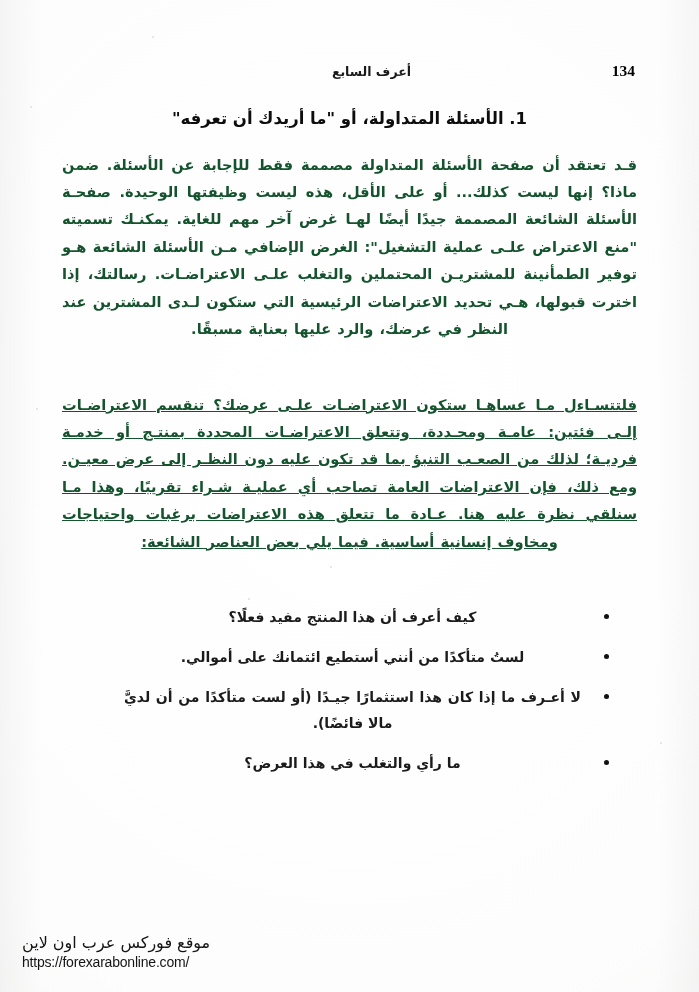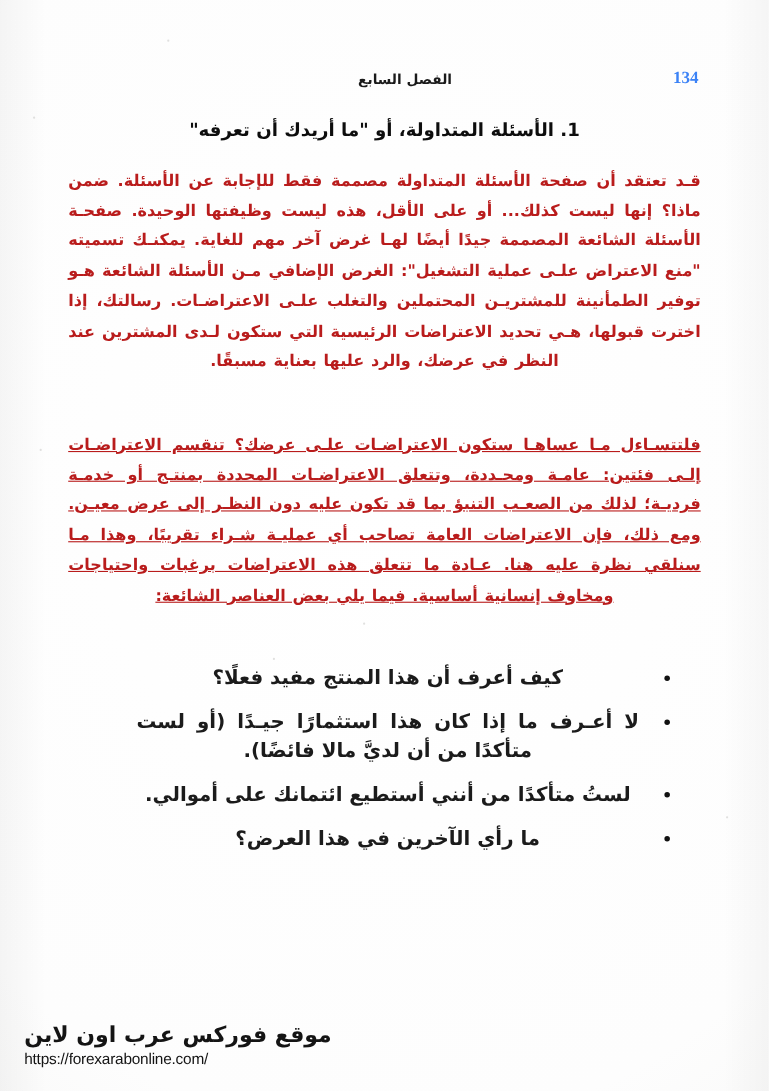--- a/index.html
+++ b/index.html
@@ -56,21 +56,21 @@
     letter-spacing: -0.2px;
     color: #1a1a1a;
   }
   .page-number {
     position: absolute;
     right: 64px;
     top: -2px;
     font-size: 15.5px;
     font-weight: 700;
     font-family: "Liberation Serif", "DejaVu Serif", serif;
-    color: #3b82f6;
+    color: #000000;
     direction: ltr;
   }
 
   
   .section-heading {
     position: absolute;
     top: 98px;
     right: 62px;
     left: 62px;
     text-align: center;
@@ -85,21 +85,21 @@
   .body-block {
     position: absolute;
     right: 62px;
     left: 62px;
     direction: rtl;
     text-align: justify;
     text-align-last: center;
     font-size: 14.6px;
     line-height: 27.4px;
     font-weight: 600;
-    color: #b91c1c;
+    color: #14532d;
     letter-spacing: -0.15px;
     word-spacing: 1px;
   }
   .para-1 { top: 136px; }
   .para-2 { top: 376px; text-decoration: underline; }
 
   
   .bullet-list {
     position: absolute;
     top: 604px;
@@ -108,21 +108,21 @@
     direction: rtl;
     list-style: none;
     margin: 0;
     padding: 0;
   }
   .bullet-item {
     position: relative;
     padding-right: 56px;
     padding-left: 62px;
     margin-bottom: 14px;
-    font-size: 18px;
+    font-size: 14px;
     line-height: 26px;
     font-weight: 600;
     color: #1b1b1b;
     text-align: justify;
     text-align-last: center;
     letter-spacing: -0.1px;
   }
   .bullet-item.bold-item {
     font-weight: 700;
   }
@@ -138,26 +138,26 @@
 
   
   .watermark {
     position: absolute;
     left: 22px;
     bottom: 22px;
     direction: rtl;
     text-align: left;
   }
   .watermark-ar {
-    font-size: 20px;
+    font-size: 16px;
     color: #141414;
     direction: rtl;
     letter-spacing: 0.2px;
     margin: 0 0 2px 0;
-    font-weight: 700;
+    font-weight: 400;
   }
   .watermark-url {
     font-size: 14px;
     color: #141414;
     direction: ltr;
     text-align: left;
     font-family: "Liberation Sans", "DejaVu Sans", sans-serif;
     letter-spacing: -0.2px;
     font-weight: 400;
   }
@@ -171,46 +171,46 @@
   }
 </style>
 </head>
 <body>
 
 <div class="page"></div>
 
 <div class="content">
 
   <div class="running-head">
-    <span class="chapter-label">الفصل السابع</span>
+    <span class="chapter-label">أعرف السابع</span>
     <span class="page-number">134</span>
   </div>
 
   <h1 class="section-heading">1. الأسئلة المتداولة، أو "ما أريدك أن تعرفه"</h1>
 
   <p class="body-block para-1">قـد تعتقد أن صفحة الأسئلة المتداولة مصممة فقط للإجابة عن الأسئلة. ضمن ماذا؟ إنها ليست كذلك... أو على الأقل، هذه ليست وظيفتها الوحيدة. صفحـة الأسئلة الشائعة المصممة جيدًا أيضًا لهـا غرض آخر مهم للغاية. يمكنـك تسميته "منع الاعتراض علـى عملية التشغيل": الغرض الإضافي مـن الأسئلة الشائعة هـو توفير الطمأنينة للمشتريـن المحتملين والتغلب علـى الاعتراضـات. رسالتك، إذا اخترت قبولها، هـي تحديد الاعتراضات الرئيسية التي ستكون لـدى المشترين عند النظر في عرضك، والرد عليها بعناية مسبقًا.</p>
 
   <p class="body-block para-2">فلتتسـاءل مـا عساهـا ستكون الاعتراضـات علـى عرضك؟ تنقسم الاعتراضـات إلـى فئتين: عامـة ومحـددة، وتتعلق الاعتراضـات المحددة بمنتـج أو خدمـة فرديـة؛ لذلك من الصعـب التنبؤ بما قد تكون عليه دون النظـر إلى عرض معيـن. ومع ذلك، فإن الاعتراضات العامة تصاحب أي عمليـة شـراء تقريبًا، وهذا مـا سنلقي نظرة عليه هنا. عـادة ما تتعلق هذه الاعتراضات برغبات واحتياجات ومخاوف إنسانية أساسية. فيما يلي بعض العناصر الشائعة:</p>
 
   <ul class="bullet-list">
     <li class="bullet-item">
       <span class="dot"></span>
       <span>كيف أعرف أن هذا المنتج مفيد فعلًا؟</span>
     </li>
     <li class="bullet-item">
       <span class="dot"></span>
+      <span>لستُ متأكدًا من أنني أستطيع ائتمانك على أموالي.</span>
+    </li>
+    <li class="bullet-item">
+      <span class="dot"></span>
       <span>لا أعـرف ما إذا كان هذا استثمارًا جيـدًا (أو لست متأكدًا من أن لديَّ مالا فائضًا).</span>
     </li>
-    <li class="bullet-item">
-      <span class="dot"></span>
-      <span>لستُ متأكدًا من أنني أستطيع ائتمانك على أموالي.</span>
-    </li>
     <li class="bullet-item bold-item">
       <span class="dot"></span>
-      <span>ما رأي الآخرين في هذا العرض؟</span>
+      <span>ما رأي والتغلب في هذا العرض؟</span>
     </li>
   </ul>
 
   <div class="watermark">
     <div class="watermark-ar">موقع فوركس عرب اون لاين</div>
     <div class="watermark-url">https://forexarabonline.com/</div>
   </div>
 
   <div class="speck" style="left:152px; top:36px; width:2px; height:2px;"></div>
   <div class="speck" style="left:30px; top:106px; width:2px; height:2px;"></div>

